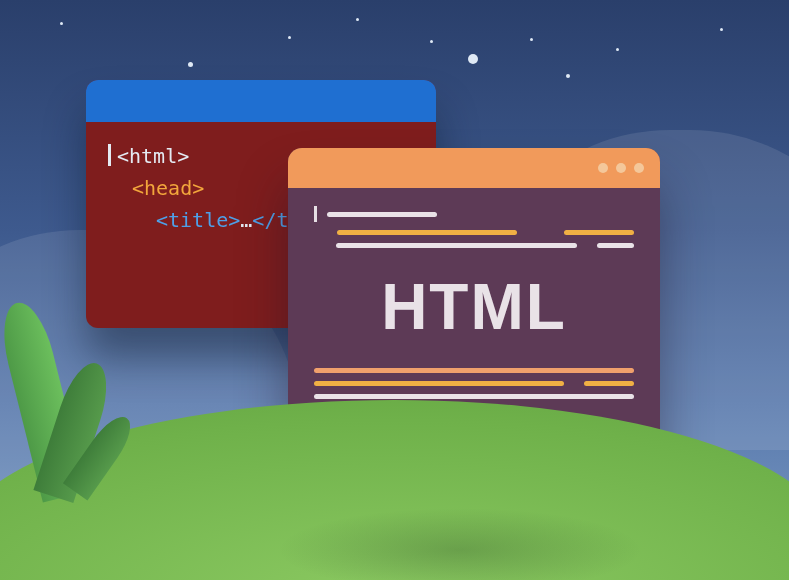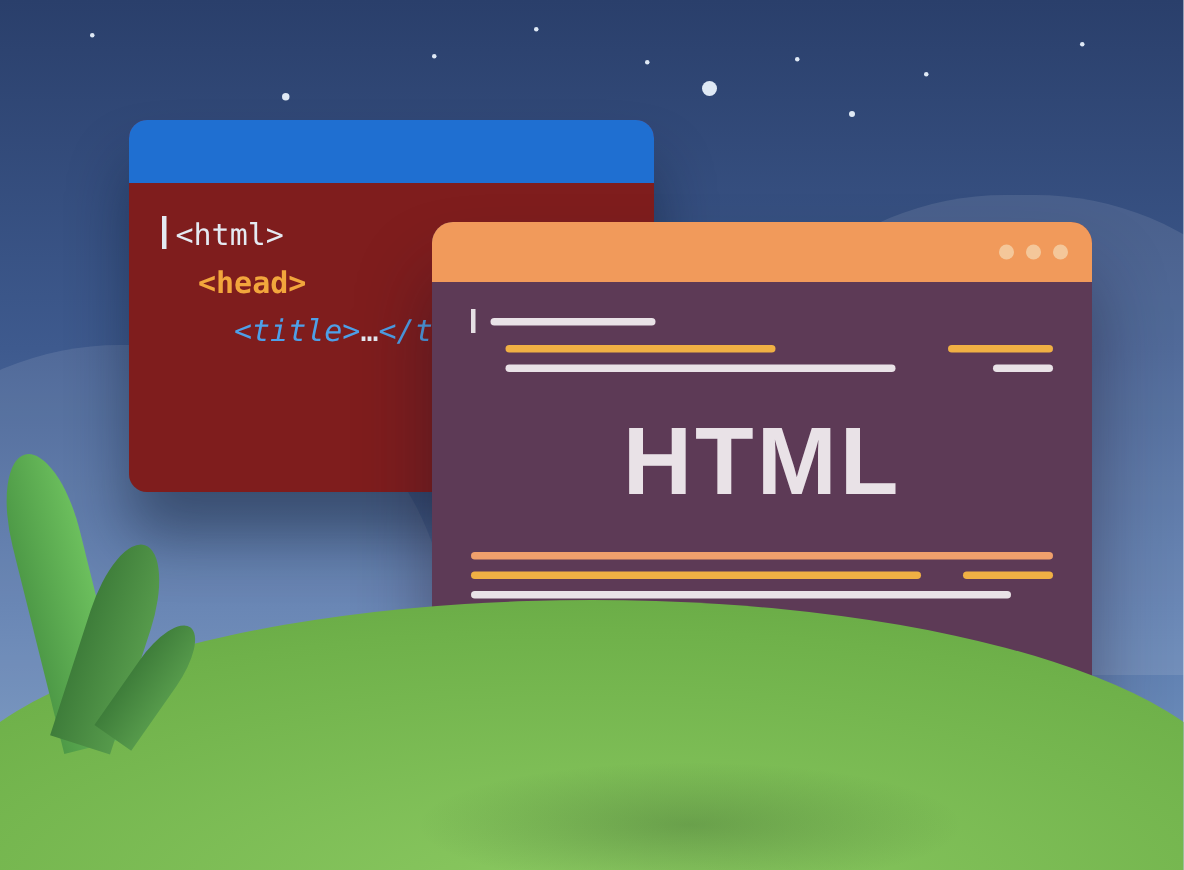--- a/index.html
+++ b/index.html
@@ -80,31 +80,31 @@
   }
   .cursor {
     display: inline-block;
     width: 3px;
     height: 22px;
     background: #e4eaf2;
     vertical-align: -3px;
     margin-right: 6px;
   }
   .tag-white { color: #e4eaf2; }
-  .tag-amber { color: #f2a63c; font-weight: bold; }
-  .tag-blue { color: #4ea0e8; font-style: italic; }
+  .tag-amber { color: #f2a63c; font-weight: normal; }
+  .tag-blue { color: #4ea0e8; }
   .indent1 { padding-left: 24px; display: inline-block; }
   .indent2 { padding-left: 48px; display: inline-block; }
 
   
   .browser-window {
     position: absolute;
     top: 148px;
     left: 288px;
-    width: 440px;
+    width: 372px;
     height: 318px;
     border-radius: 14px;
     background: #5d3a56;
     box-shadow: 0 36px 50px rgba(30,20,40,0.45);
     overflow: hidden;
   }
   .browser-titlebar {
     height: 40px;
     background: #f19a5b;
     display: flex;

